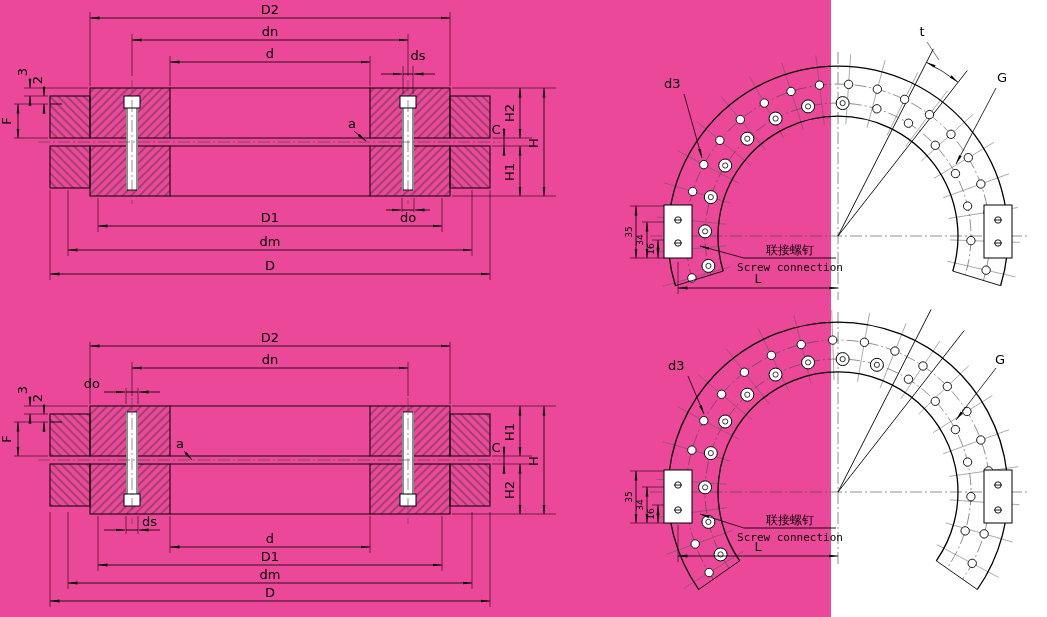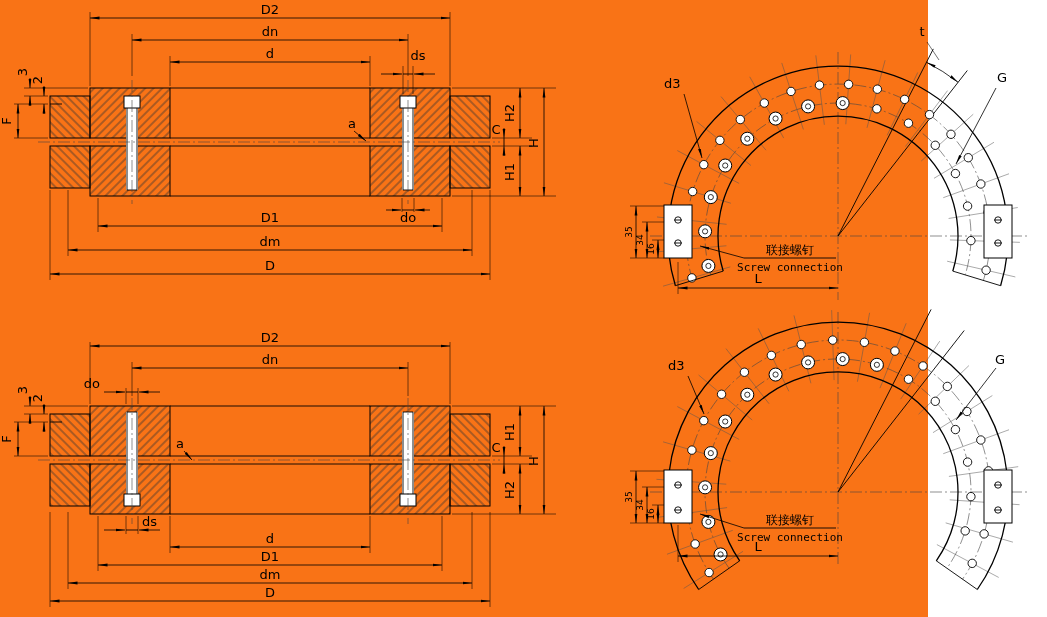--- a/index.html
+++ b/index.html
@@ -1,16 +1,16 @@
 <!DOCTYPE html>
 <html><head>
 <meta charset="utf-8">
 <style>
   html,body{margin:0;padding:0;background:#fff;}
-  #stage{width:928px;height:617px;position:relative;background:#f97316;}
+  #stage{width:831px;height:617px;position:relative;background:#ec4899;}
   svg{display:block;}
   text{fill:#000;}
   .dl{font:13px "DejaVu Sans",sans-serif;}
   .dls{font:9px "DejaVu Sans",sans-serif;}
   .dlm{font:11px "DejaVu Sans Mono",monospace;}
   .cnz{font:12px "DejaVu Sans",sans-serif;}
   .ext{stroke:#000;stroke-width:.55;fill:none;}
   .dim{stroke:#000;stroke-width:.8;fill:none;marker-start:url(#ar);marker-end:url(#ar);}
   .lea{stroke:#000;stroke-width:.8;fill:none;marker-end:url(#ar);}
   .thin{stroke:#000;stroke-width:.9;fill:none;}

